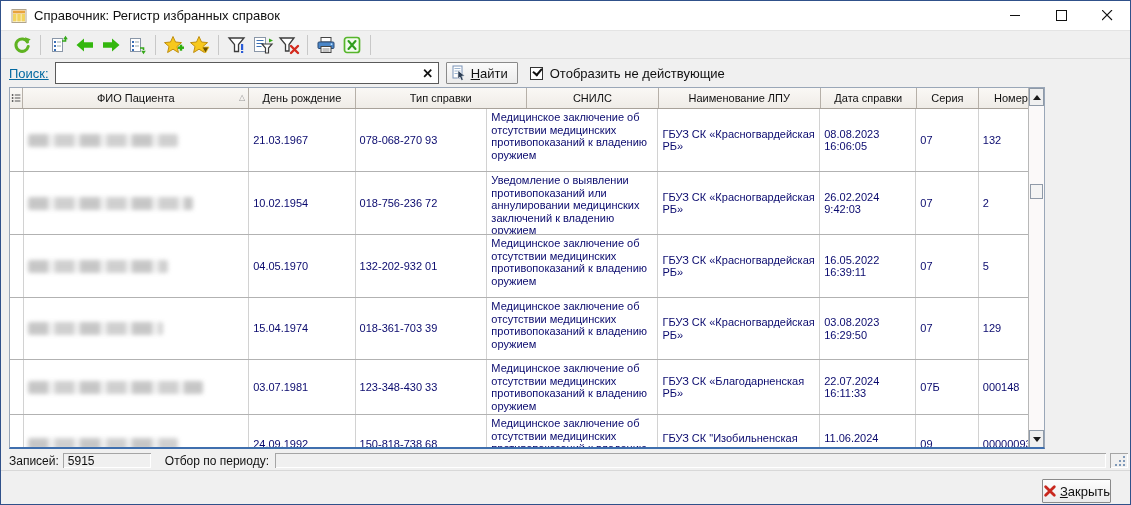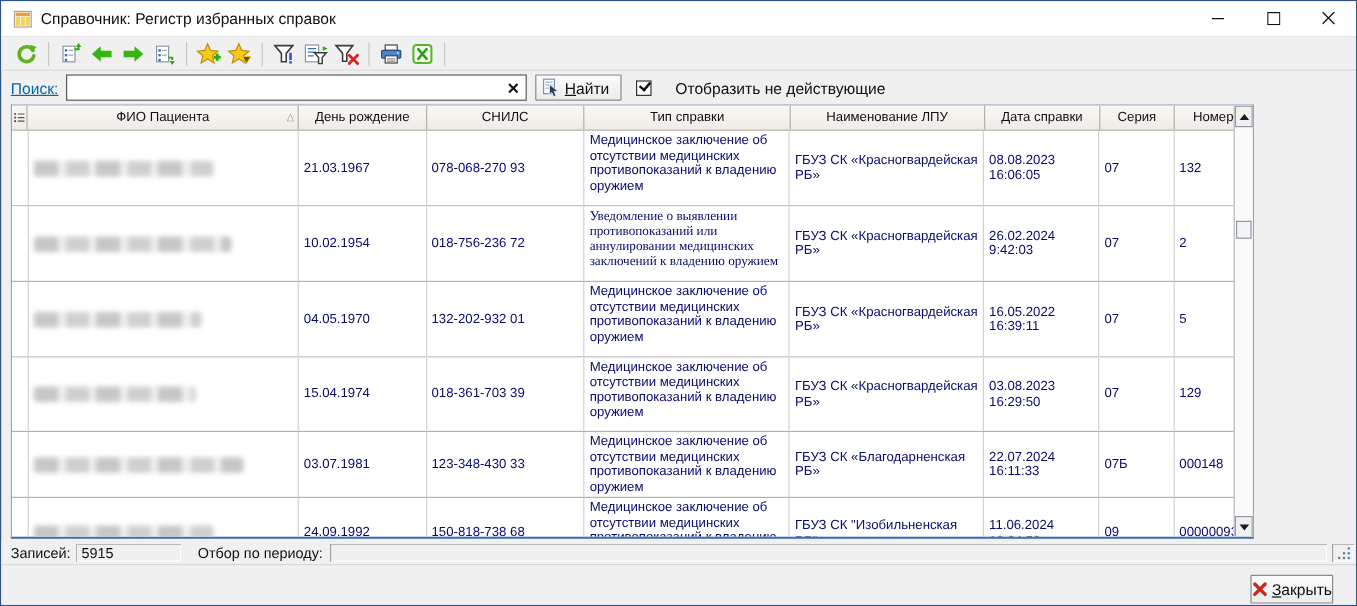--- a/index.html
+++ b/index.html
@@ -20,21 +20,21 @@
   .tbtn { width:26px; height:24px; display:flex; align-items:center; justify-content:center; border:1px solid transparent; border-radius:2px; }
   .tsep { width:1px; height:20px; background:#c8c8c8; margin:0 5px; }
   
   .searchrow { position:absolute; left:0; top:58px; width:100%; height:28px; display:flex; align-items:center; }
   .search-label { font-size:13px; color:#0369a1; margin-left:8px; margin-right:6px;text-decoration:underline; }
   .search-box { position:relative; width:384px; height:22px; }
   .search-input { width:100%; height:100%; border:1px solid #5a5a5a; background:#fff; font-family:"Liberation Sans",sans-serif; font-size:13px; padding:0 22px 0 4px; outline:none; }
   .search-clear { position:absolute; right:3px; top:3px; width:16px; height:16px; display:flex; align-items:center; justify-content:center; font-size:13px; font-weight:bold; color:#111; cursor:pointer; }
   .find-btn { margin-left:7px; height:22px; padding:0 9px 0 5px; background:linear-gradient(#fbfbfb,#ebebeb); border:1px solid #8a8a8a; display:flex; align-items:center; gap:4px; font-size:13px; color:#101010; border-radius:1px; }
   .accel { text-decoration: underline; }
-  .chk-wrap { margin-left:12px; display:flex; align-items:center; gap:20px;justify-content:center; }
+  .chk-wrap { margin-left:12px; display:flex; align-items:center; gap:7px;justify-content:center; }
   .chk-box { width:13px; height:13px; background:#fff; border:1px solid #333; position:relative; }
   .chk-box.checked::after { content:""; position:absolute; left:2px; top:0px; width:7px; height:4px; border-left:2px solid #111; border-bottom:2px solid #111; transform:rotate(-50deg); }
   .chk-label { font-size:13px; color:#101010; }
   
   .tablewrap { position:absolute; left:8px; top:86px; width:1036px; height:362px; background:#fff; border:1px solid #9aa7b8; border-bottom:2px solid #3f6fae; overflow:hidden; }
   .thead { display:flex; height:21px; background:linear-gradient(#faf8f5,#efece7); border-bottom:1px solid #a8a29a; }
   .th { display:flex; align-items:center; justify-content:center; font-size:11px; color:#101010; border-right:1px solid #b6b0a8; position:relative; overflow:hidden; white-space:nowrap; }
   .sort-tri { position:absolute; right:3px; top:5px; font-size:8px; color:#999; }
   .tbody { position:relative; }
   .trow { display:flex; border-bottom:1px solid #b2b2b2; background:#fff; }
@@ -225,25 +225,25 @@
             <line x1="3.8" y1="8" x2="9.4" y2="8" stroke="#555"></line>
         </svg>
       </div>
       <div class="th" style="width:240px">
         <span>ФИО Пациента</span>
         <span class="sort-tri">△</span>
       </div>
       <div class="th" style="width:113px">
           <span>День рождение</span>
         </div>
+      <div class="th" style="width:182px">
+          <span>Тип справки</span>
+        </div>
       <div class="th" style="width:140px">
           <span>СНИЛС</span>
-        </div>
-      <div class="th" style="width:182px">
-          <span>Тип справки</span>
         </div>
       <div class="th" style="width:172px">
           <span>Наименование ЛПУ</span>
         </div>
       <div class="th" style="width:102px">
           <span>Дата справки</span>
         </div>
       <div class="th" style="width:66px">
           <span>Серия</span>
         </div>
@@ -265,21 +265,21 @@
           <div class="td" style="width: 66px;">07</div>
           <div class="td" style="width: 69px;">132</div>
         </div>
         <div class="trow" style="height: 63px;">
           <div class="td" style="width: 14px;"></div>
           <div class="td" style="width: 240px;">
             <div class="redact" style="width: 165px;"></div>
           </div>
           <div class="td" style="width: 113px;">10.02.1954</div>
           <div class="td" style="width: 140px;">018-756-236 72</div>
-          <div class="td top" style="width: 182px; font-family: Liberation Serif, serif;">Уведомление о выявлении противопоказаний или аннулировании медицинских заключений к владению оружием</div>
+          <div class="td top" style="width: 182px;">Уведомление о выявлении противопоказаний или аннулировании медицинских заключений к владению оружием</div>
           <div class="td" style="width: 172px;">ГБУЗ СК «Красногвардейская РБ»</div>
           <div class="td" style="width: 102px;">26.02.2024 9:42:03</div>
           <div class="td" style="width: 66px;">07</div>
           <div class="td" style="width: 69px;">2</div>
         </div>
         <div class="trow" style="height: 63px;">
           <div class="td" style="width: 14px;"></div>
           <div class="td" style="width: 240px;">
             <div class="redact" style="width: 140px;"></div>
           </div>

